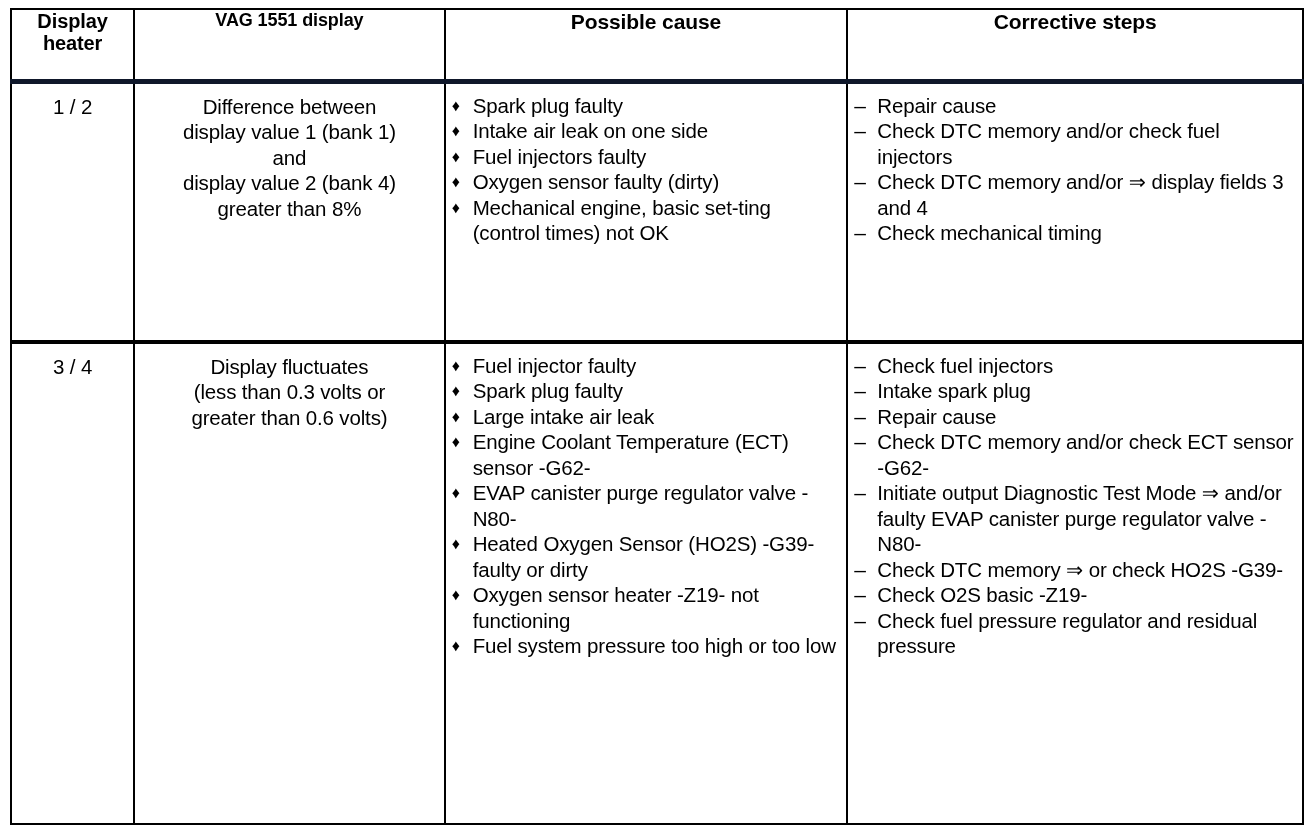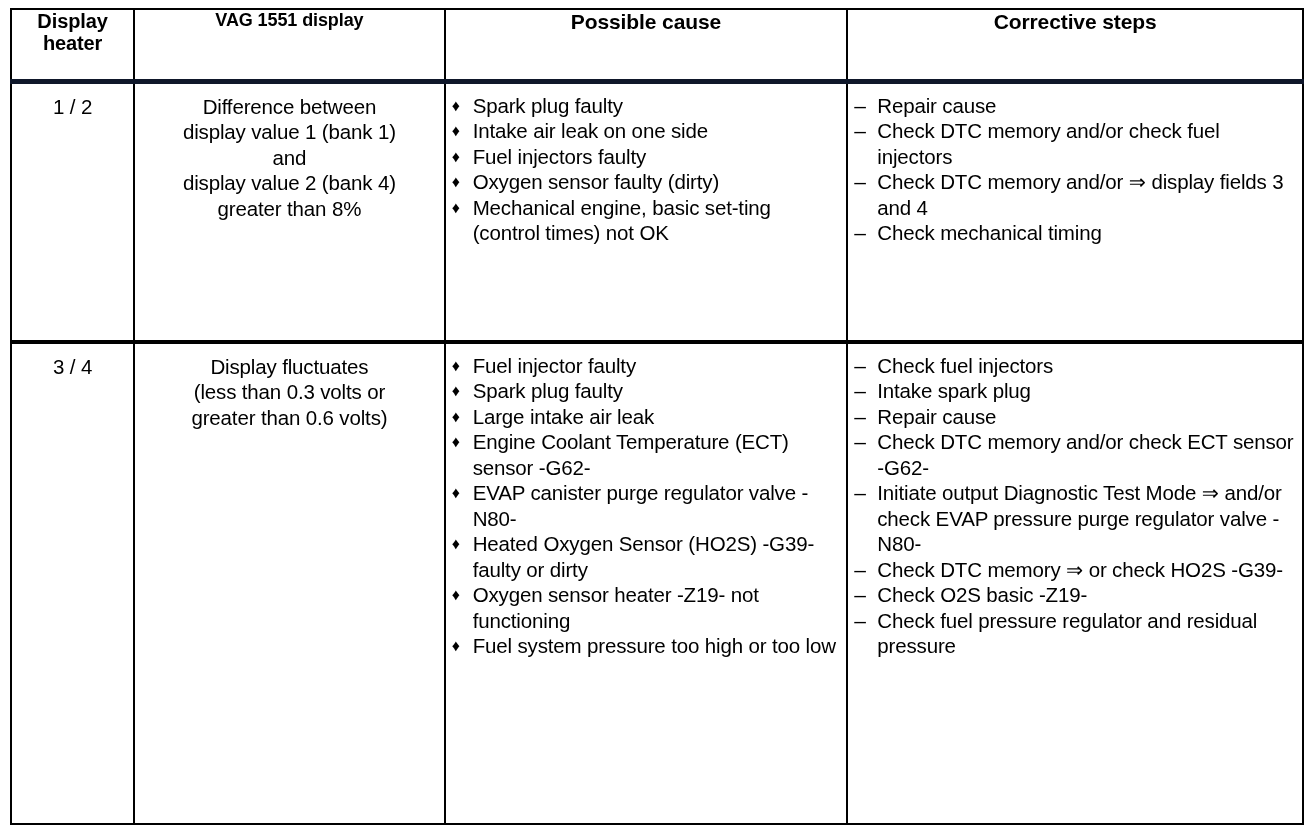--- a/index.html
+++ b/index.html
@@ -201,21 +201,21 @@
               </ul>
             </div>
           </td>
           <td>
             <div class="cell-inner">
               <ul class="blist dashes">
                 <li><span class="mk">–</span><span>Check fuel injectors</span></li>
                 <li class="gap-before"><span class="mk">–</span><span>Intake spark plug</span></li>
                 <li><span class="mk">–</span><span>Repair cause</span></li>
                 <li><span class="mk">–</span><span>Check DTC memory and/or check ECT sensor -G62-</span></li>
-                <li><span class="mk">–</span><span>Initiate output Diagnostic Test Mode ⇒ and/or check EVAP pressure purge regulator valve -N80-</span></li>
+                <li><span class="mk">–</span><span>Initiate output Diagnostic Test Mode ⇒ and/or faulty EVAP canister purge regulator valve -N80-</span></li>
                 <li><span class="mk">–</span><span>Check DTC memory ⇒ or check HO2S -G39-</span></li>
                 <li><span class="mk">–</span><span>Check O2S basic -Z19-</span></li>
                 <li class="gap-before"><span class="mk">–</span><span>Check fuel pressure regulator and residual pressure</span></li>
               </ul>
             </div>
           </td>
         </tr>
       </tbody>
 
   </table>

